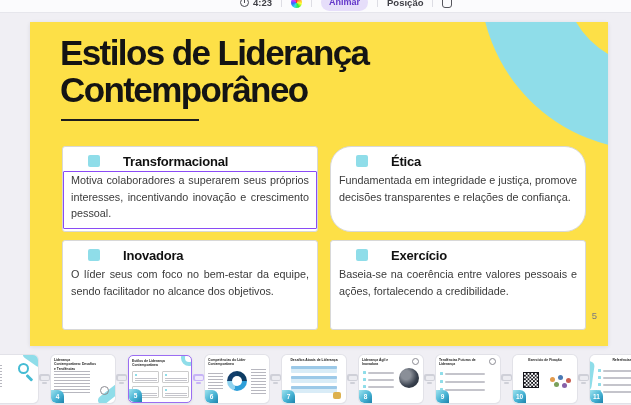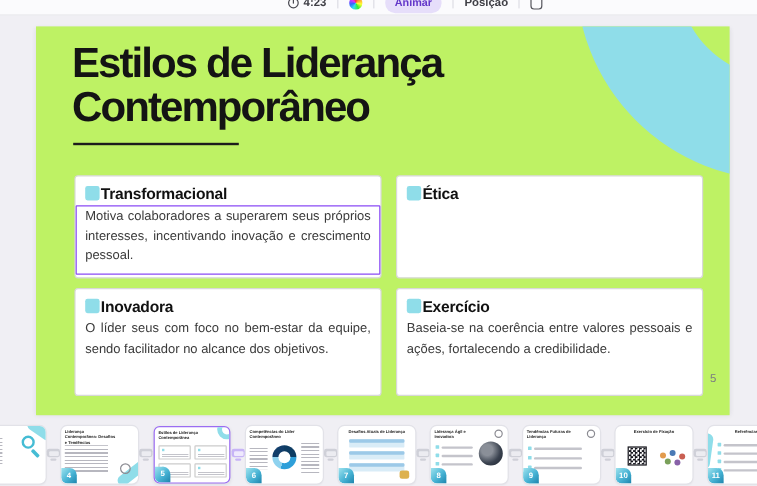--- a/index.html
+++ b/index.html
@@ -16,36 +16,36 @@
   .clock i { position:absolute; left:3px; top:1.5px; width:1.2px; height:3px; background:#4a4a52; }
   .tb-div { width:1px; height:10px; background:#dddde4; }
   .wheel { width:11px; height:11px; border-radius:50%;
            background:conic-gradient(#f33,#f93,#ff3,#3e3,#3de,#36f,#d3f,#f33); }
   .pill { background:#e6defa; color:#6337c9; font-size:9px; font-weight:bold;
           padding:3px 8px 4px; border-radius:9px; }
   .tb-label { font-size:9.5px; color:#3f3f46; font-weight:bold; }
   .copybox { width:10px; height:11px; border:1.2px solid #55555c; border-radius:3px; position:relative; }
 
   
-  .slide { position:absolute; left:30px; top:22px; width:578px; height:324px; background:#bef264;
+  .slide { position:absolute; left:30px; top:22px; width:578px; height:324px; background:#fde047;
            box-shadow:0 1px 4px rgba(40,40,60,.10); overflow:hidden; }
   .arc { position:absolute; left:450px; top:-212px; width:340px; height:340px; border-radius:50%;
          border:85px solid #8fdde9; }
   .title { position:absolute; left:30px; top:12px; font-size:35px; line-height:1.06;
            font-weight:bold; letter-spacing:-1.6px; color:#141414; }
   .underline { position:absolute; left:31px; top:97px; width:138px; height:1.6px; background:#1c1c1c; }
   .pageno { position:absolute; right:11px; top:288px; font-size:9.5px; color:#7a7a82; }
 
   .card { position:absolute; width:256px; height:86px; border:1px solid #d8d8d8; border-radius:3px;
           background:#fff; padding:6px 8px; }
   .c1 { left:32px;  top:124px; }
-  .c2 { left:300px; top:124px; }
+  .c2 { left:300px; top:124px;border-radius:21px; }
   .c3 { left:32px;  top:218px; height:90px; }
   .c4 { left:300px; top:218px; height:90px; }
-  .card-head { display:flex; align-items:center; gap:1px; height:16px; }
+  .card-head { display:flex; align-items:center; gap:23px; height:16px;margin-left:17px; }
   .sq { width:12px; height:12px; background:#8fdde9; border-radius:2px; flex:0 0 auto; }
   .card-title { font-size:13px; font-weight:bold; color:#111; letter-spacing:-.2px; }
   .card-body { margin-top:3px; font-size:10.8px; line-height:1.55; color:#3a3a3a;
                text-align:justify; }
   .sel-outline { position:absolute; left:0; right:0; top:24px; bottom:2px;
                  border:1.5px solid #8a4bf5; border-radius:1px; pointer-events:none; }
 
   
   .filmstrip { position:absolute; left:0; top:355px; width:631px; height:48px; }
   .thumb { position:absolute; top:0; width:64px; height:48px; background:#fff; border-radius:5px;
@@ -139,20 +139,21 @@
     </div>
     <p class="card-body">Motiva colaboradores a superarem seus próprios interesses, incentivando inovação e crescimento pessoal.</p>
     <div class="sel-outline"></div>
   </div>
 
   <div class="card c2">
     <div class="card-head">
       <span class="sq"></span>
       <span class="card-title">Ética</span>
     </div>
+    <p class="card-body">Fundamentada em integridade e justiça, promove decisões transparentes e relações de confiança.</p>
   </div>
 
   <div class="card c3">
     <div class="card-head">
       <span class="sq"></span>
       <span class="card-title">Inovadora</span>
     </div>
     <p class="card-body">O líder seus com foco no bem-estar da equipe, sendo facilitador no alcance dos objetivos.</p>
   </div>
 

